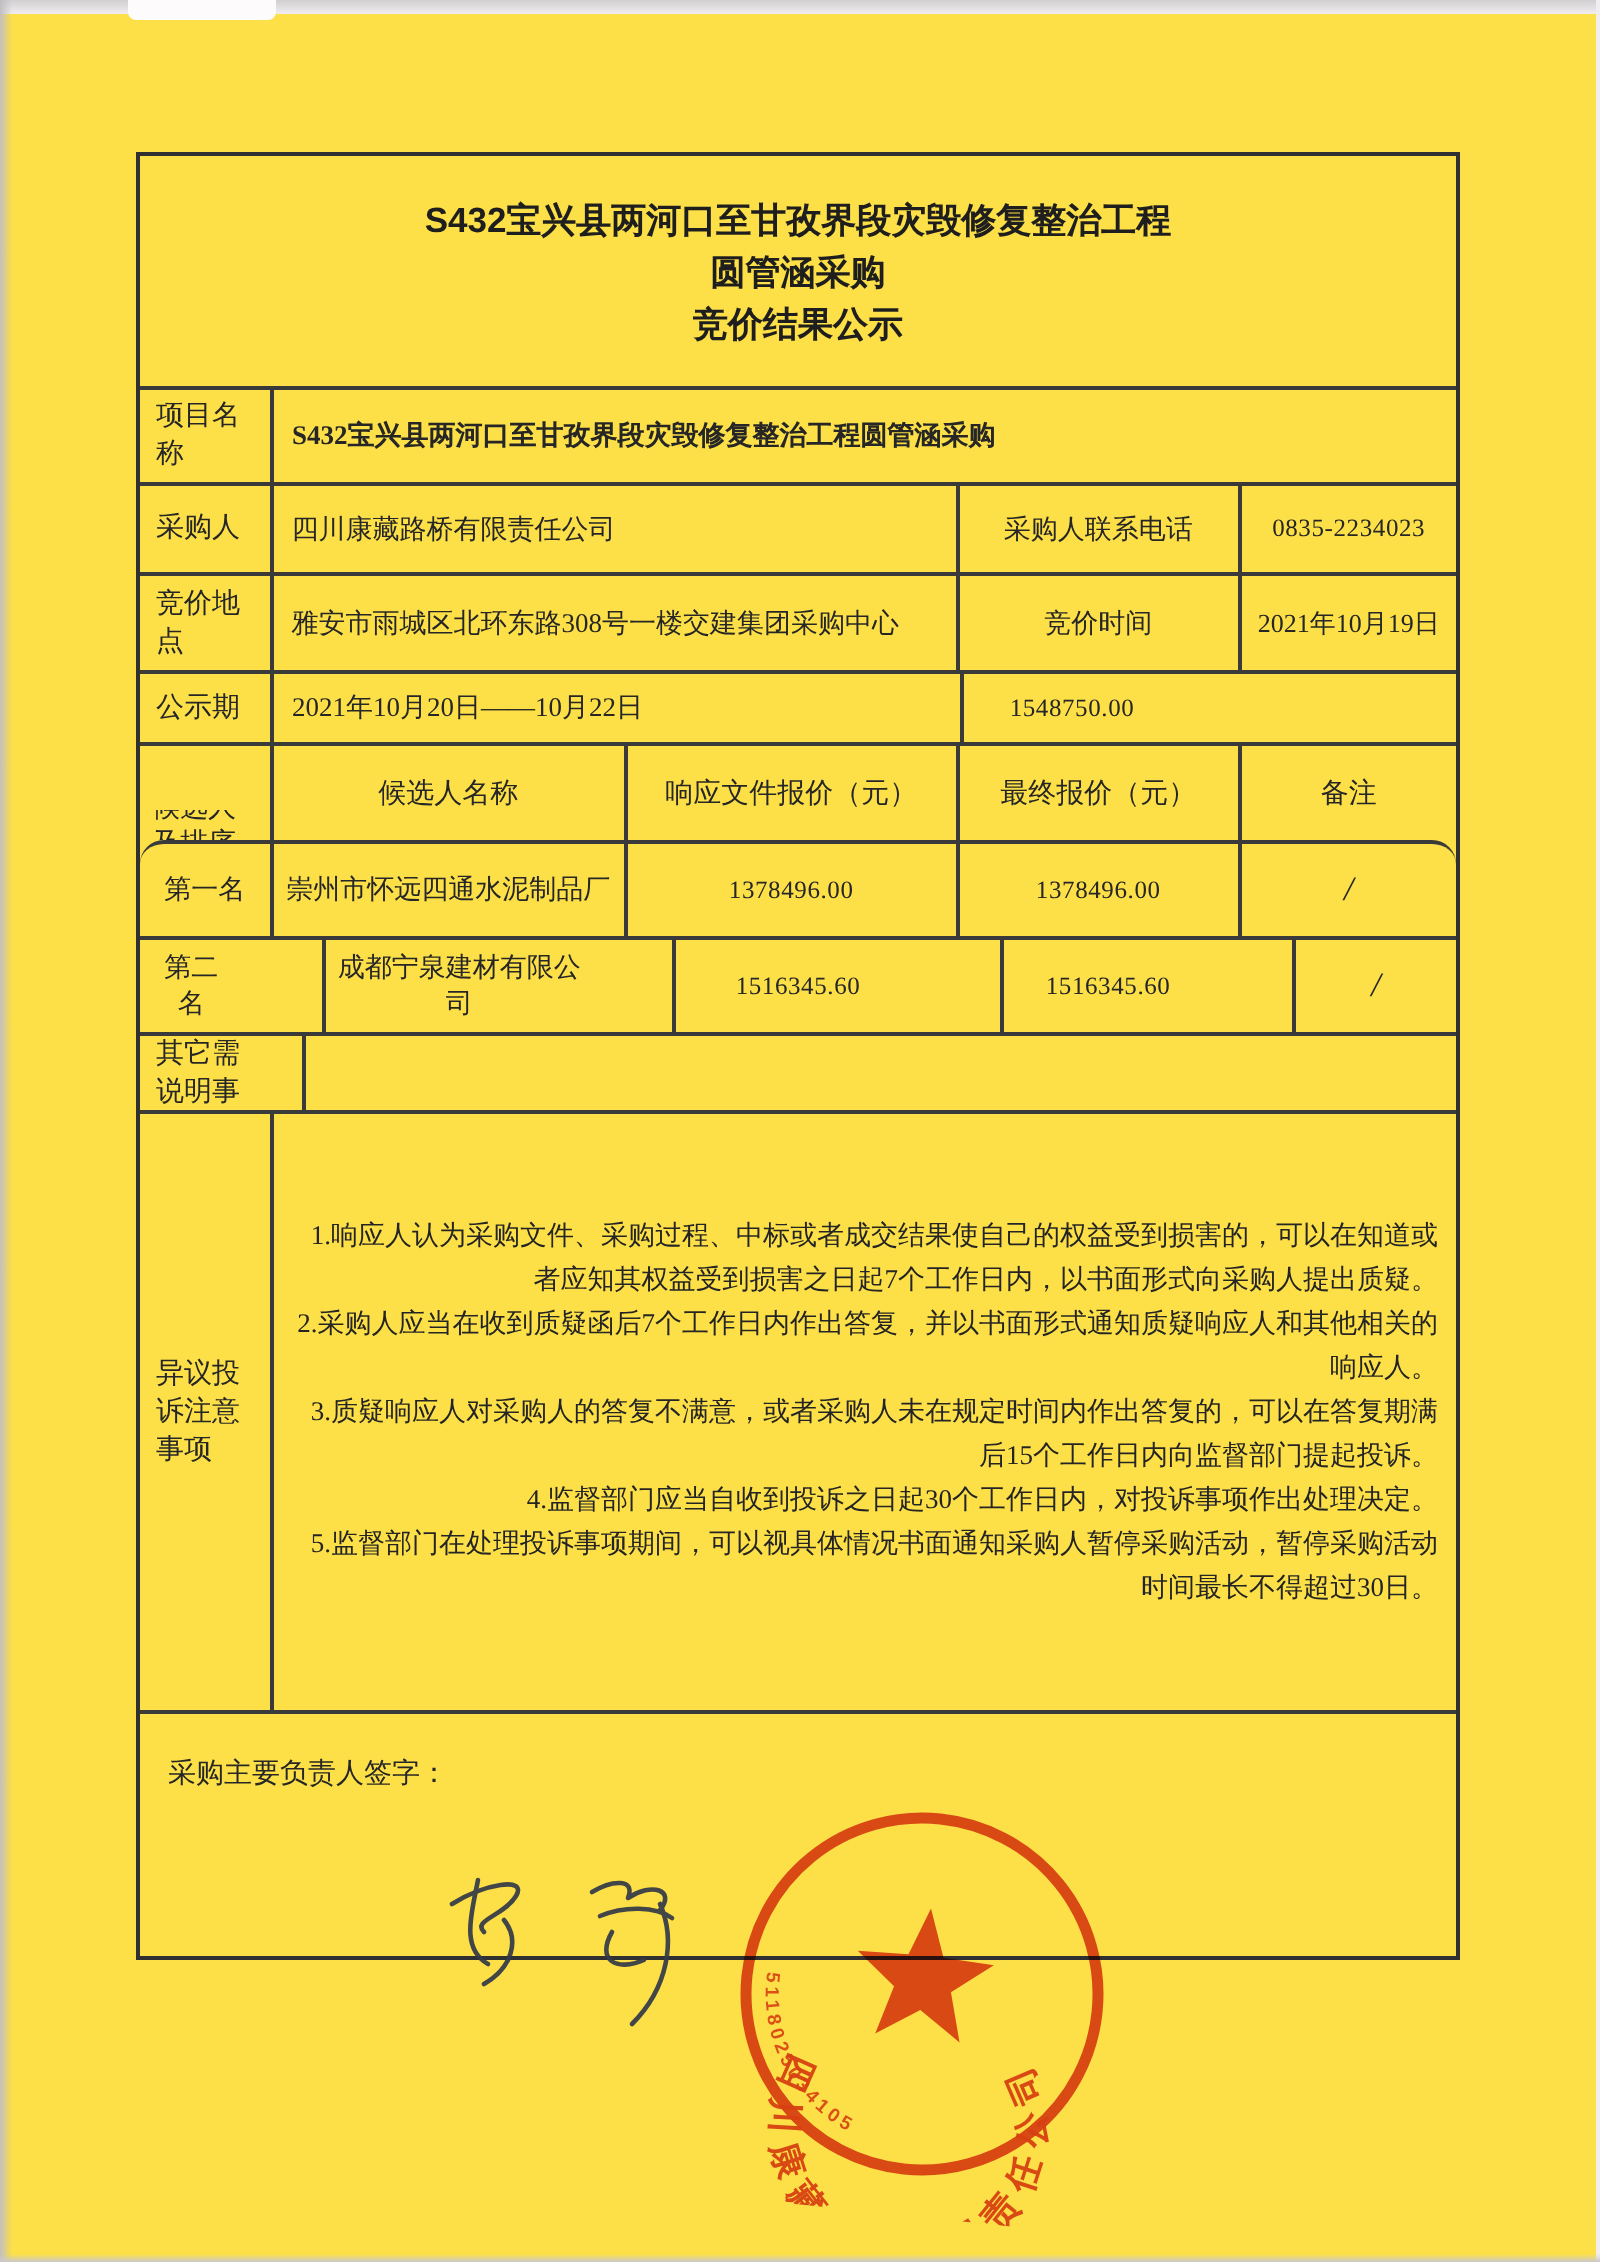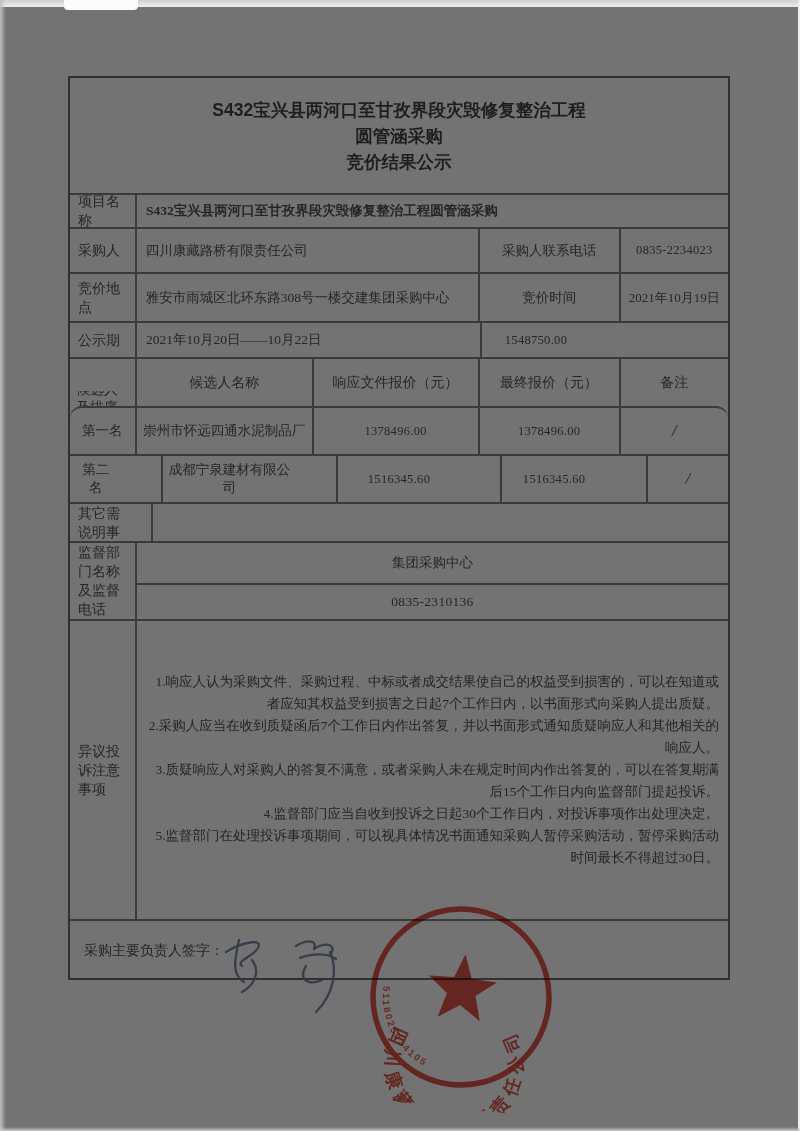--- a/index.html
+++ b/index.html
@@ -6,21 +6,21 @@
   body{
     width:800px;height:1131px;
     background:#e9e7e9;
     font-family:"Liberation Serif","DejaVu Serif",serif;
     color:#262626;
     position:relative;
     overflow:hidden;
   }
   .sheet{
     position:absolute;left:0;top:0;width:800px;height:1131px;
-    background:#737373;
+    background:#fde047;
   }
   
   .edge-top{position:absolute;left:0;top:0;width:800px;height:7px;
     background:linear-gradient(#d2cfd1,#efedef);}
   .edge-notch{position:absolute;left:64px;top:0;width:74px;height:10px;
     background:#fdfbfc;border-radius:0 0 4px 4px;}
   .edge-left{position:absolute;left:0;top:0;width:6px;height:1131px;
     background:linear-gradient(90deg,#c1bec1,rgba(253,251,252,0));}
   .edge-bottom{position:absolute;left:0;bottom:0;width:800px;height:4px;
     background:linear-gradient(rgba(253,251,252,0),#ccc9cc);}
@@ -47,21 +47,21 @@
   
   .k-rank{width:65px;display:flex;align-items:center;justify-content:center;text-align:center;padding:0 6px;}
   .k-name{width:178px;display:flex;align-items:center;justify-content:center;text-align:center;padding:0 4px;}
   .k-p1{width:167px;display:flex;align-items:center;justify-content:center;}
   .k-p2{width:142px;display:flex;align-items:center;justify-content:center;}
   .k-r{width:110px;display:flex;align-items:center;justify-content:center;}
 
   .r-title{height:115px;flex-direction:column;align-items:center;justify-content:center;
     font-family:"Liberation Sans","DejaVu Sans",sans-serif;
     font-weight:700;font-size:17.5px;line-height:26px;color:#1e1e1e;text-align:center;}
-  .r1{height:34px;}
+  .r1{height:48px;}
   .r2{height:45px;}
   .r3{height:49px;}
   .r4{height:36px;}
   .r-hd{height:49px;font-size:14px;}
   .r-c1{height:48px;border-radius:12px;}
   .r-c2{height:48px;gap:40px;}
   .r-other{height:39px;gap:16px;}
   .r-sup{height:78px;}
   .r-complaint{height:300px;}
   .r-sign{height:61px;}
@@ -154,27 +154,20 @@
       <div class="cell k-p1 num">1516345.60</div>
       <div class="cell k-p2 num">1516345.60</div>
       <div class="cell k-r slash">/</div>
     </div>
 
     <div class="row r-other">
       <div class="cell c-label">其它需说明事</div>
       <div class="cell c-rest"></div>
     </div>
 
-    <div class="row r-sup">
-      <div class="cell c-label">监督部门名称及监督电话</div>
-      <div class="cell sup-stack">
-        <div class="sup-top">集团采购中心</div>
-        <div class="sup-bot num" style="font-size:13.5px;">0835-2310136</div>
-      </div>
-    </div>
 
     <div class="row r-complaint">
       <div class="cell c-label">异议投诉注意事项</div>
       <div class="cell complaint-text">
         <div>1.响应人认为采购文件、采购过程、中标或者成交结果使自己的权益受到损害的，可以在知道或者应知其权益受到损害之日起7个工作日内，以书面形式向采购人提出质疑。
 2.采购人应当在收到质疑函后7个工作日内作出答复，并以书面形式通知质疑响应人和其他相关的响应人。
 3.质疑响应人对采购人的答复不满意，或者采购人未在规定时间内作出答复的，可以在答复期满后15个工作日内向监督部门提起投诉。
 4.监督部门应当自收到投诉之日起30个工作日内，对投诉事项作出处理决定。
 5.监督部门在处理投诉事项期间，可以视具体情况书面通知采购人暂停采购活动，暂停采购活动时间最长不得超过30日。</div>
       </div>

